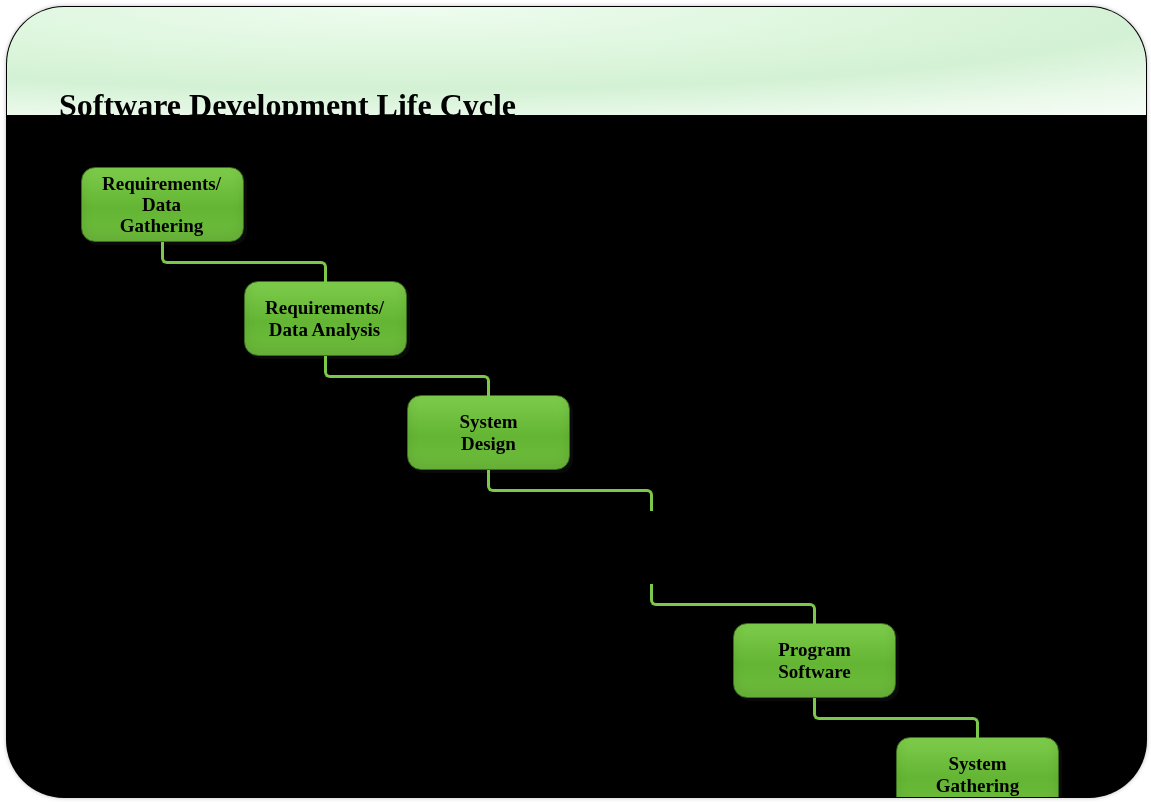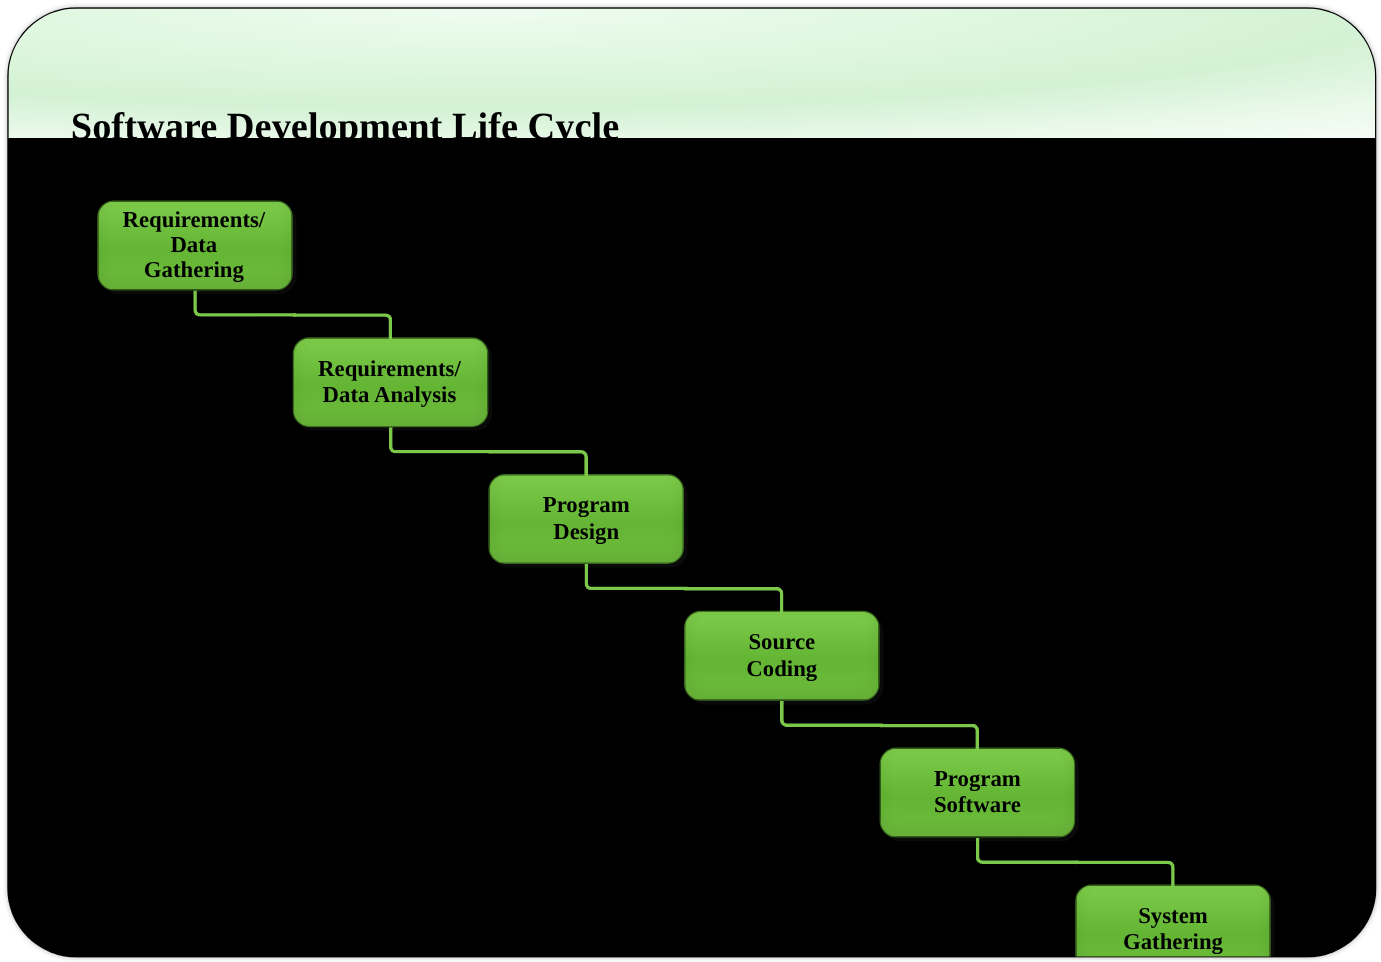--- a/index.html
+++ b/index.html
@@ -107,24 +107,21 @@
 
   <div class="body">
 
     <div class="step" style="left:74px;  top:52px;">
       <span class="label">Requirements/ Data Gathering</span>
     </div>
     <div class="step" style="left:237px; top:166px;">
       <span class="label">Requirements/ Data Analysis</span>
     </div>
     <div class="step" style="left:400px; top:280px;">
-      <span class="label">Program Design</span>
-    </div>
-    <div class="step" style="left:563px; top:394px;">
-      <span class="label">Source Coding</span>
+      <span class="label">System Design</span>
     </div>
     <div class="step" style="left:726px; top:508px;">
       <span class="label">Program Software</span>
     </div>
     <div class="step" style="left:889px; top:622px;">
       <span class="label">System Gathering</span>
     </div>
 
     <div class="conn">
       <span class="l" style="left:154px; top:127px; width:86px; height:22px;"></span>

